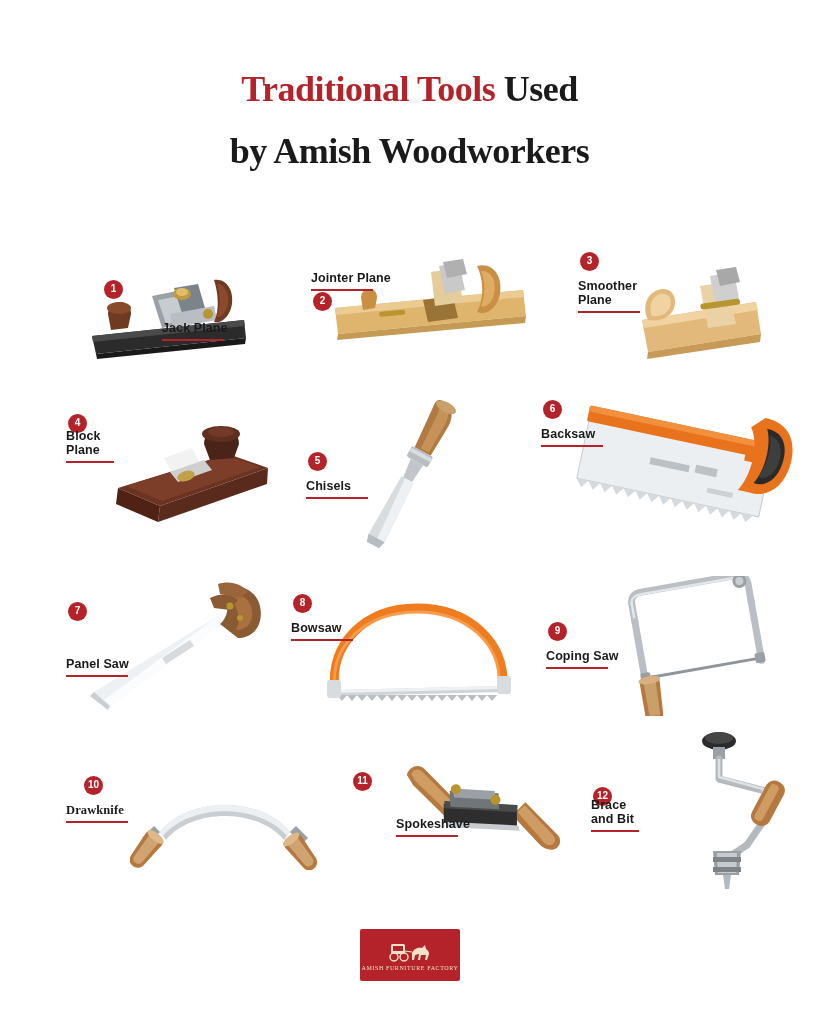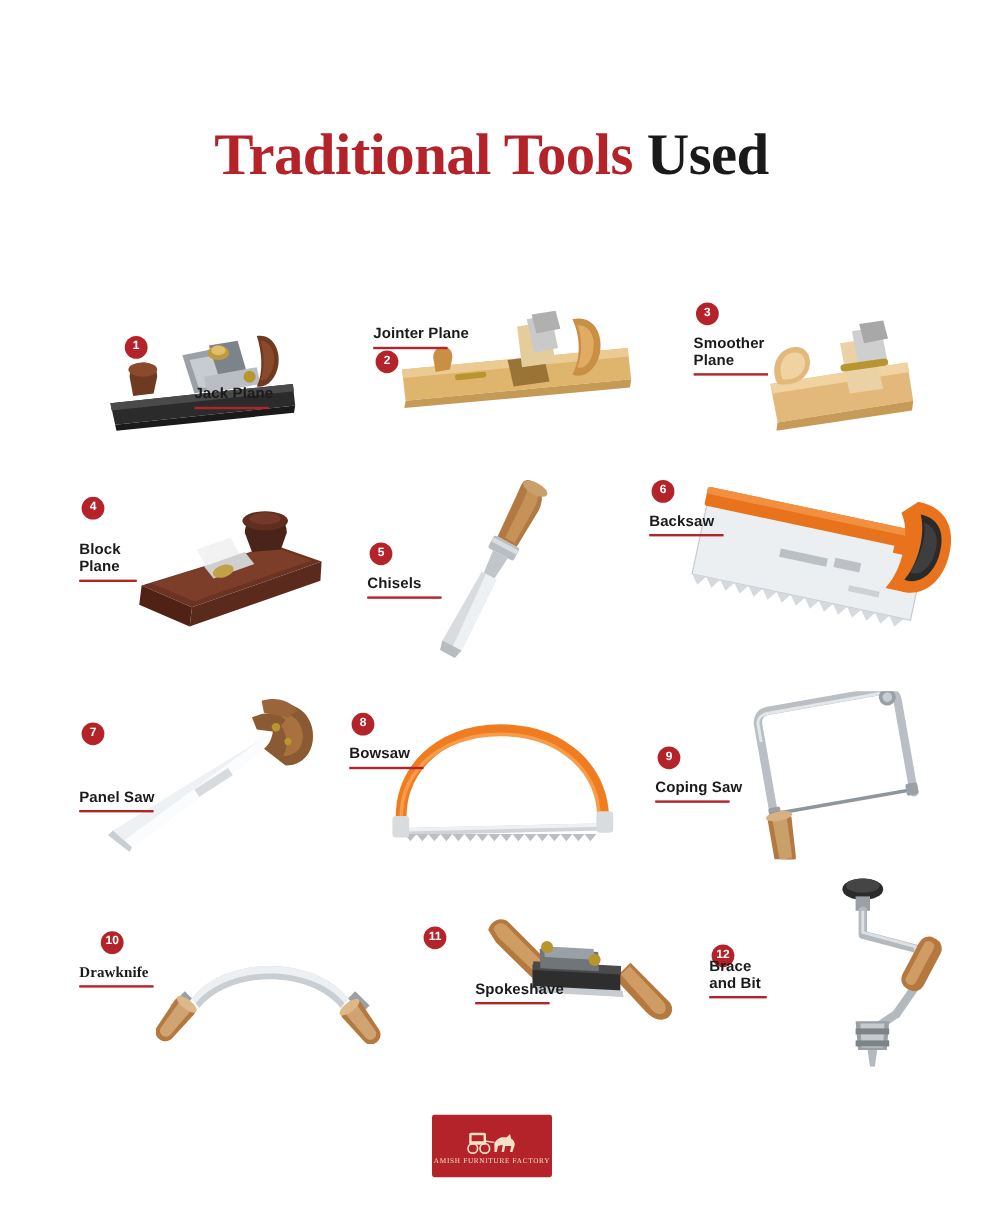--- a/index.html
+++ b/index.html
@@ -18,26 +18,25 @@
 
   
   .title-block {
     position: absolute;
     top: 58px; left: 0; right: 0;
     text-align: center;
   }
   .title-line {
     font-family: "Liberation Serif", serif;
     font-weight: bold;
-    font-size: 49px;
+    font-size: 36px;
     line-height: 62px;
     letter-spacing: -0.5px;
     color: #1a1a1a;
     white-space: nowrap;
-    margin-top: 40px;
   }
   .title-accent { color: #b4232a; }
 
   
   .tool {
     position: absolute;
   }
   .label-wrap {
     position: absolute;
     white-space: nowrap;
@@ -104,20 +103,21 @@
 </style>
 </head>
 <body>
 
 <div class="page">
 
   <div class="title-block">
     <div class="title-line">
       <span class="title-accent">Traditional Tools</span><span> Used</span>
     </div>
+    <div class="title-line">by Amish Woodworkers</div>
   </div>
 
   <div class="tool" style="left:60px; top:250px; width:230px; height:120px;">
     <svg class="art" style="left:14px; top:8px;" width="190" height="110" viewBox="0 0 190 110">
 
       <path d="M18 78 L170 62 L172 80 L22 96 Z" fill="#2b2b2b"></path>
       <path d="M18 78 L170 62 L171 68 L19 84 Z" fill="#4a4a4a"></path>
       <path d="M22 96 L172 80 L171 86 L23 101 Z" fill="#1a1a1a"></path>
 
       <path d="M78 38 L118 30 L128 62 L88 70 Z" fill="#9aa0a6"></path>
@@ -216,21 +216,21 @@
 
       <ellipse cx="78" cy="62" rx="9" ry="5" fill="#c2a04a" transform="rotate(-18 78 62)"></ellipse>
 
       <path d="M96 30 C96 20 104 14 114 14 C124 14 131 20 131 30 L126 44 L102 46 Z" fill="#4a2418"></path>
       <ellipse cx="113" cy="20" rx="19" ry="8" fill="#5e2e1e"></ellipse>
       <ellipse cx="113" cy="18" rx="13" ry="5" fill="#73392a"></ellipse>
     </svg>
     <div class="label-wrap" style="left:8px; top:12px;">
       <span class="badge">4</span>
     </div>
-    <div class="label-wrap" style="left:6px; top:44px;">
+    <div class="label-wrap" style="left:6px; top:22px;">
       <span class="label-text">Block</span>
       <span class="label-text" style="margin-top:0;">Plane</span>
       <span class="label-rule short"></span>
     </div>
   </div>
 
   <div class="tool" style="left:300px; top:390px; width:220px; height:160px;">
     <svg class="art" style="left:0px; top:0px;" width="220" height="160" viewBox="0 0 220 160">
       <g transform="rotate(28 115 80)">
 

